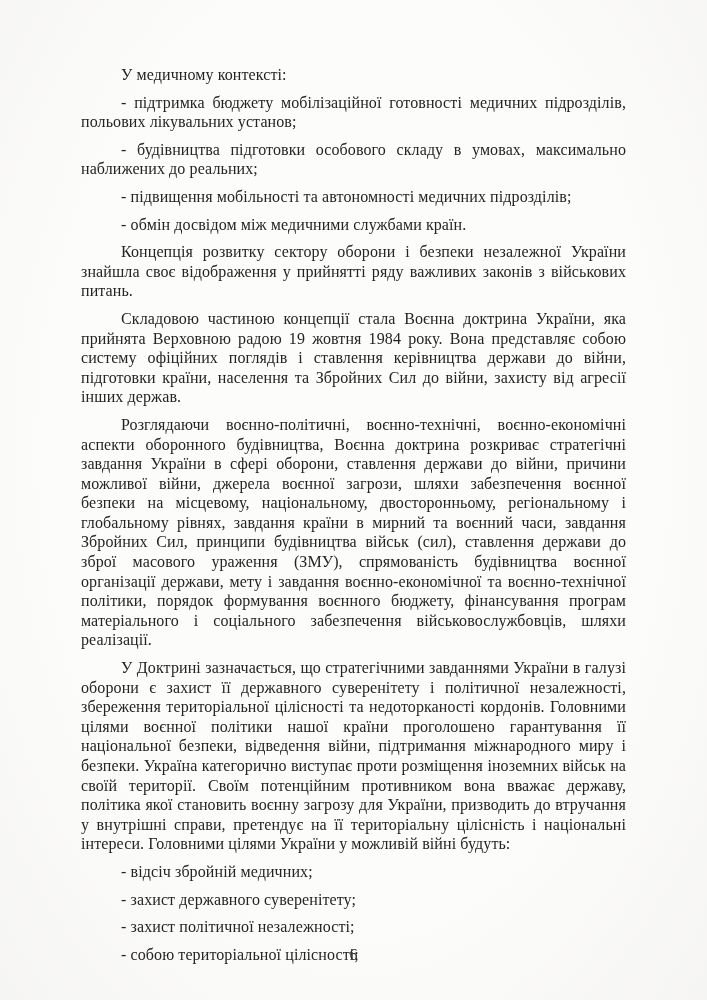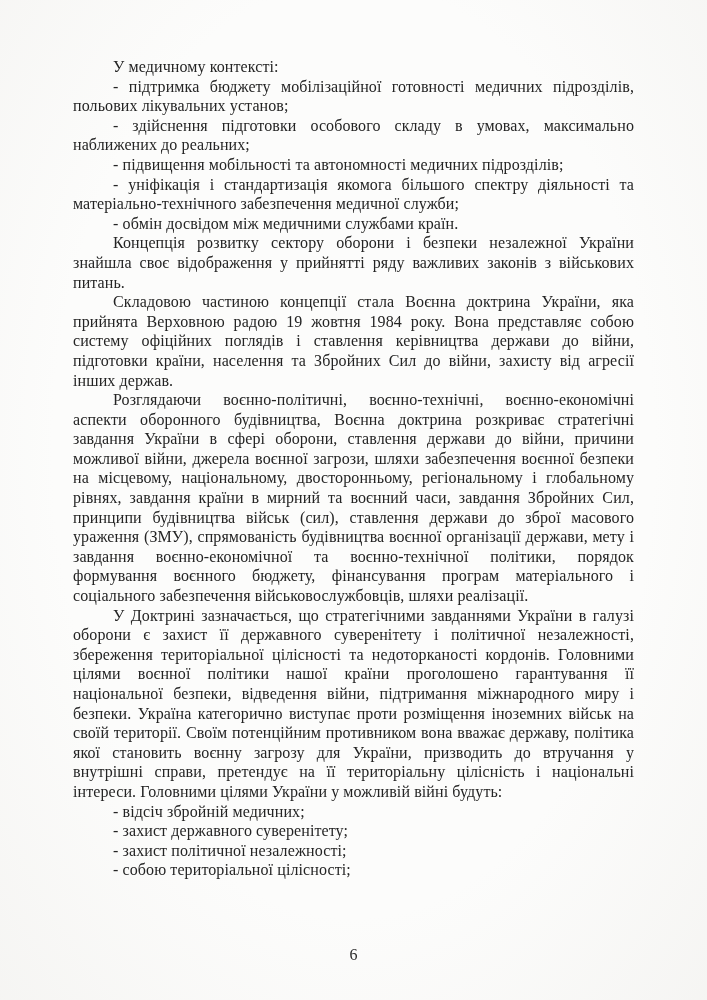--- a/index.html
+++ b/index.html
@@ -23,21 +23,21 @@
     position: absolute;
     top: 57px;
     left: 73px;
     width: 561px;
     font-size: 16px;
     line-height: 19.6px;
     text-align: justify;
     letter-spacing: 0.1px;
   }
   .text-block p {
-    margin: 0;
+    margin: 8px;
     padding: 0;
     text-indent: 40px;
   }
   .page-number {
     position: absolute;
     bottom: 36px;
     left: 0;
     right: 0;
     text-align: center;
     font-size: 16px;
@@ -46,23 +46,22 @@
 </style>
 </head>
 <body>
 
 <div class="page">
 
   <div class="text-block" id="text-block">
 
   <p class="para paragraph">У медичному контексті:</p>
       <p class="para list-item">- підтримка бюджету мобілізаційної готовності медичних підрозділів, польових лікувальних установ;</p>
-      <p class="para list-item">- здійснення підготовки особового складу в умовах, максимально наближених до реальних;</p>
+      <p class="para list-item">- будівництва підготовки особового складу в умовах, максимально наближених до реальних;</p>
       <p class="para list-item">- підвищення мобільності та автономності медичних підрозділів;</p>
-      <p class="para list-item">- уніфікація і стандартизація якомога більшого спектру діяльності та матеріально-технічного забезпечення медичної служби;</p>
       <p class="para list-item">- обмін досвідом між медичними службами країн.</p>
       <p class="para paragraph">Концепція розвитку сектору оборони і безпеки незалежної України знайшла своє відображення у прийнятті ряду важливих законів з військових питань.</p>
       <p class="para paragraph">Складовою частиною концепції стала Воєнна доктрина України, яка прийнята Верховною радою 19 жовтня 1984 року. Вона представляє собою систему офіційних поглядів і ставлення керівництва держави до війни, підготовки країни, населення та Збройних Сил до війни, захисту від агресії інших держав.</p>
       <p class="para paragraph">Розглядаючи воєнно-політичні, воєнно-технічні, воєнно-економічні аспекти оборонного будівництва, Воєнна доктрина розкриває стратегічні завдання України в сфері оборони, ставлення держави до війни, причини можливої війни, джерела воєнної загрози, шляхи забезпечення воєнної безпеки на місцевому, національному, двосторонньому, регіональному і глобальному рівнях, завдання країни в мирний та воєнний часи, завдання Збройних Сил, принципи будівництва військ (сил), ставлення держави до зброї масового ураження (ЗМУ), спрямованість будівництва воєнної організації держави, мету і завдання воєнно-економічної та воєнно-технічної політики, порядок формування воєнного бюджету, фінансування програм матеріального і соціального забезпечення військовослужбовців, шляхи реалізації.</p>
       <p class="para paragraph">У Доктрині зазначається, що стратегічними завданнями України в галузі оборони є захист її державного суверенітету і політичної незалежності, збереження територіальної цілісності та недоторканості кордонів. Головними цілями воєнної політики нашої країни проголошено гарантування її національної безпеки, відведення війни, підтримання міжнародного миру і безпеки. Україна категорично виступає проти розміщення іноземних військ на своїй території. Своїм потенційним противником вона вважає державу, політика якої становить воєнну загрозу для України, призводить до втручання у внутрішні справи, претендує на її територіальну цілісність і національні інтереси. Головними цілями України у можливій війні будуть:</p>
       <p class="para list-item">- відсіч збройній медичних;</p>
       <p class="para list-item">- захист державного суверенітету;</p>
       <p class="para list-item">- захист політичної незалежності;</p>
       <p class="para list-item">- собою територіальної цілісності;</p>
     </div>

